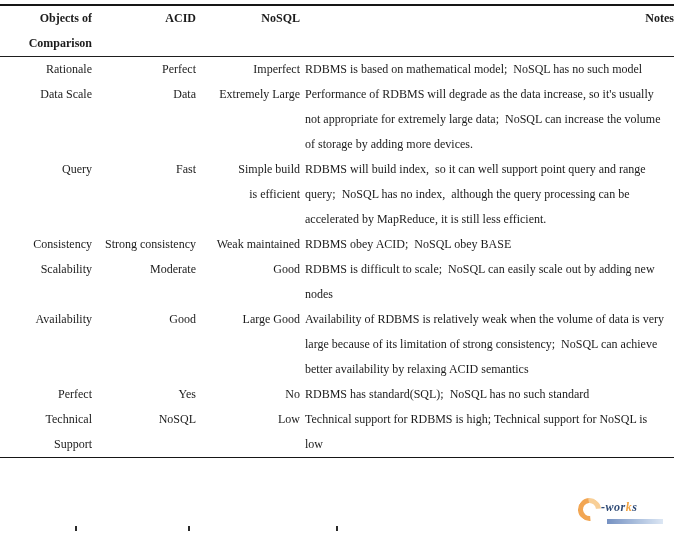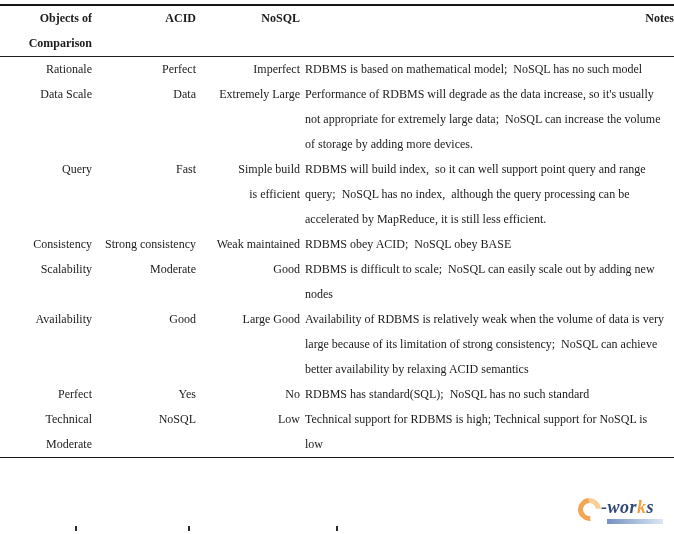--- a/index.html
+++ b/index.html
@@ -74,21 +74,21 @@
     border-radius: 50%;
     transform: rotate(40deg);
   }
   .ew-text {
     position: absolute;
     left: 25px;
     top: 1px;
     font-family: "Liberation Serif", "DejaVu Serif", serif;
     font-style: italic;
     font-weight: bold;
-    font-size: 18px;
+    font-size: 12px;
     line-height: 22px;
     color: #23406e;
     letter-spacing: 0.5px;
     white-space: pre;
   }
   .ew-text .ew-k { color: #f09d35; }
   .ew-bar {
     position: absolute;
     left: 31px;
     top: 24px;
@@ -164,21 +164,21 @@
 better availability by relaxing ACID semantics</td>
       </tr>
       <tr>
         <td class="c">Perfect</td>
         <td class="c">Yes</td>
         <td class="c">No</td>
         <td class="notes">RDBMS has standard(SQL);  NoSQL has no such standard</td>
       </tr>
       <tr>
         <td class="c">Technical
-Moderate</td>
+Support</td>
         <td class="c">NoSQL</td>
         <td class="c">Low</td>
         <td class="notes">Technical support for RDBMS is high; Technical support for NoSQL is
 low</td>
       </tr>
     </tbody>
   </table>
 
   <div class="tick tick-1"></div>
   <div class="tick tick-2"></div>

